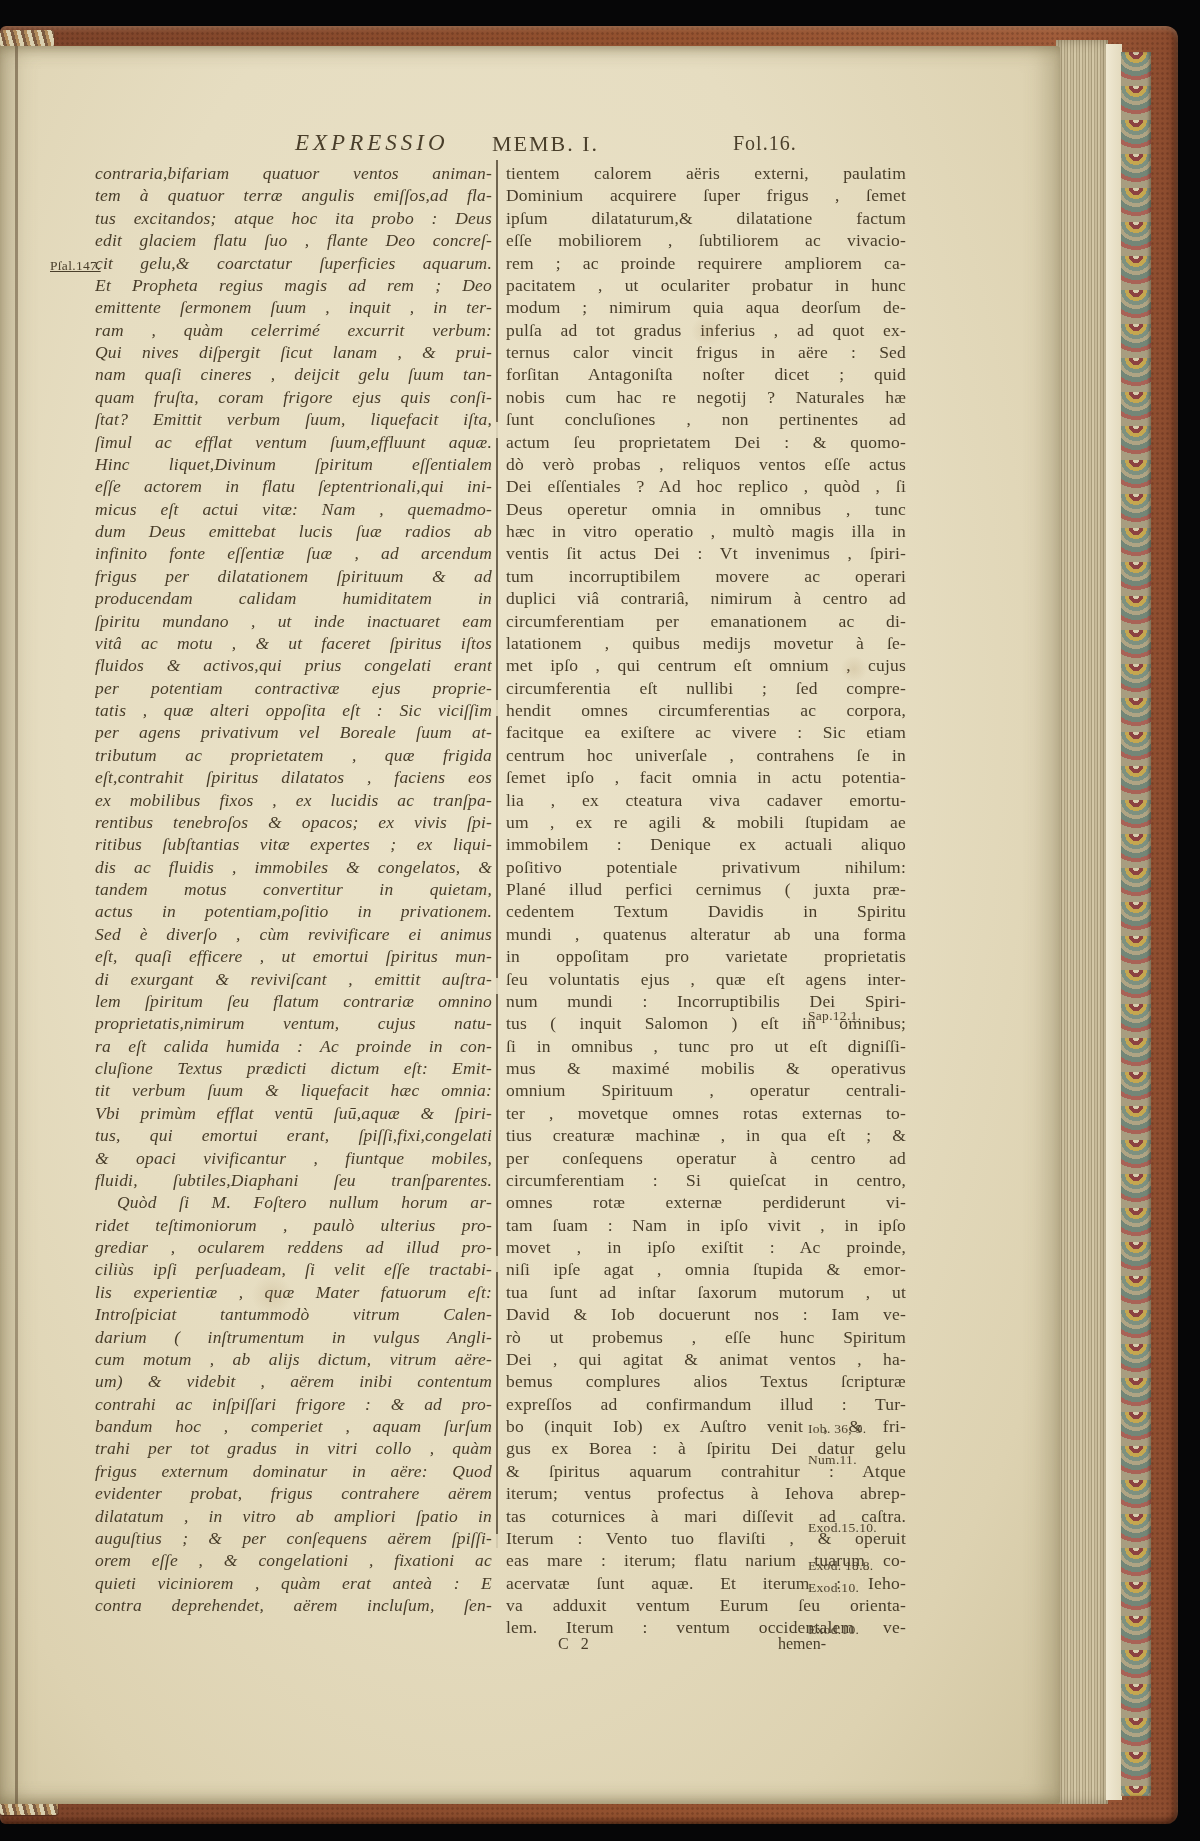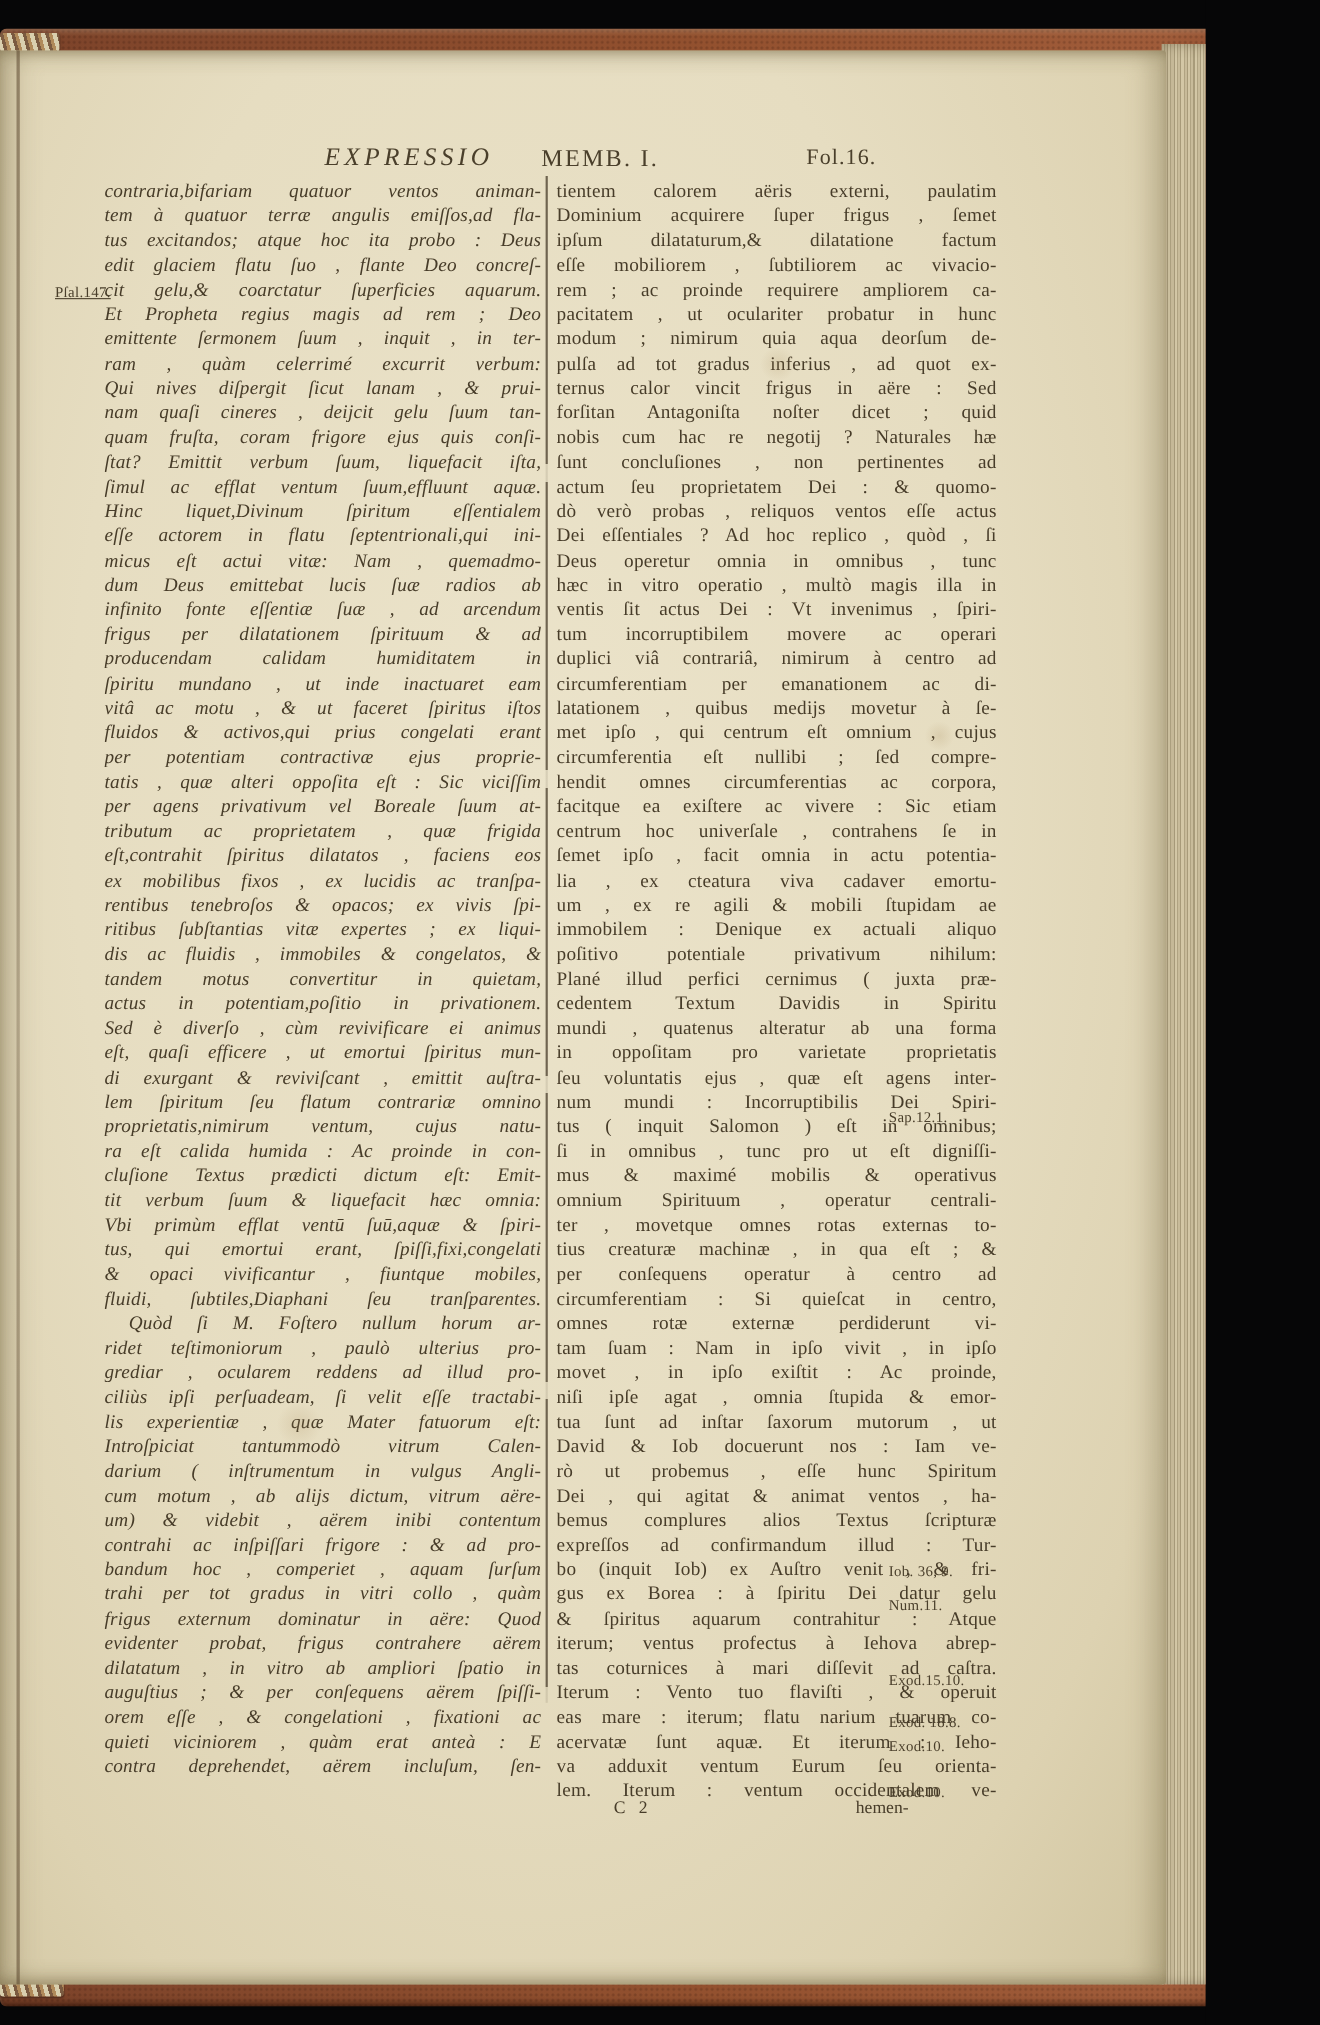--- a/index.html
+++ b/index.html
@@ -1,16 +1,16 @@
 <!DOCTYPE html>
 <html><head>
 <meta charset="utf-8">
 <style>
   html,body{margin:0;padding:0;background:#060607;}
-  .scan{position:relative;width:1096px;height:1841px;background:#060607;overflow:hidden;
+  .scan{position:relative;width:1200px;height:1841px;background:#060607;overflow:hidden;
         font-family:"Liberation Serif","DejaVu Serif",serif;}
   
   .leather{position:absolute;left:0;top:26px;width:1178px;height:1798px;border-radius:6px 12px 12px 6px;
     background:linear-gradient(90deg,#7c432a,#93512f 55%,#a05c3a 90%,#8a4a2d);
     background-image:radial-gradient(rgba(30,8,2,0.18) 1px,transparent 1.6px),
       linear-gradient(90deg,#7c432a,#93512f 55%,#a05c3a 90%,#8a4a2d);
     background-size:5px 5px,100% 100%;
     box-shadow:inset 0 3px 5px rgba(255,225,190,0.28), inset 0 -3px 6px rgba(35,12,4,0.55), inset -4px 0 6px rgba(35,12,4,0.4);}
   
   .headband{position:absolute;background:repeating-linear-gradient(75deg,#d9cfae 0 4px,#7a5a40 4px 7px,#b08a5a 7px 10px);border-radius:3px;box-shadow:0 1px 2px rgba(0,0,0,0.4);}

